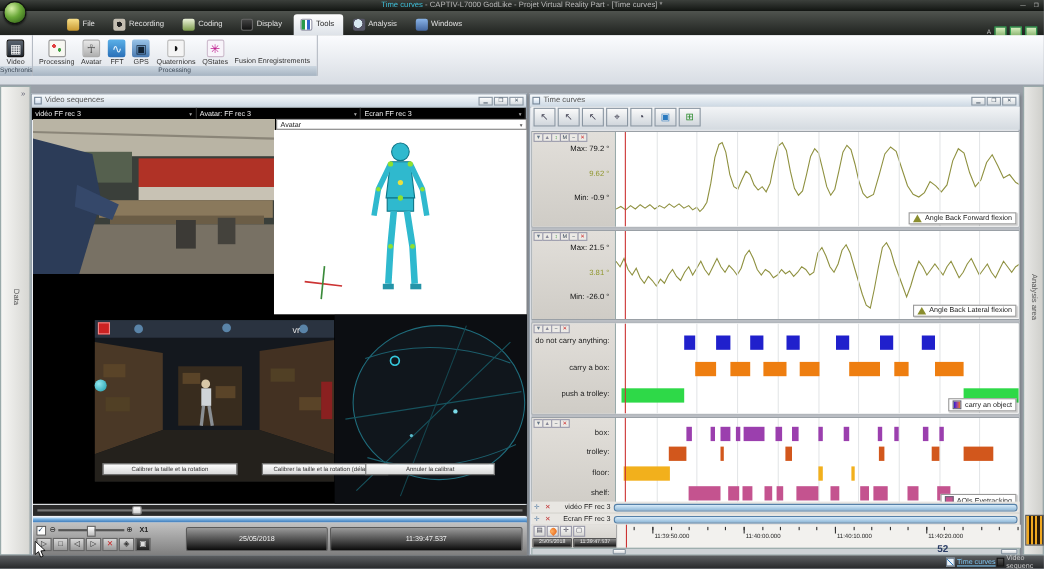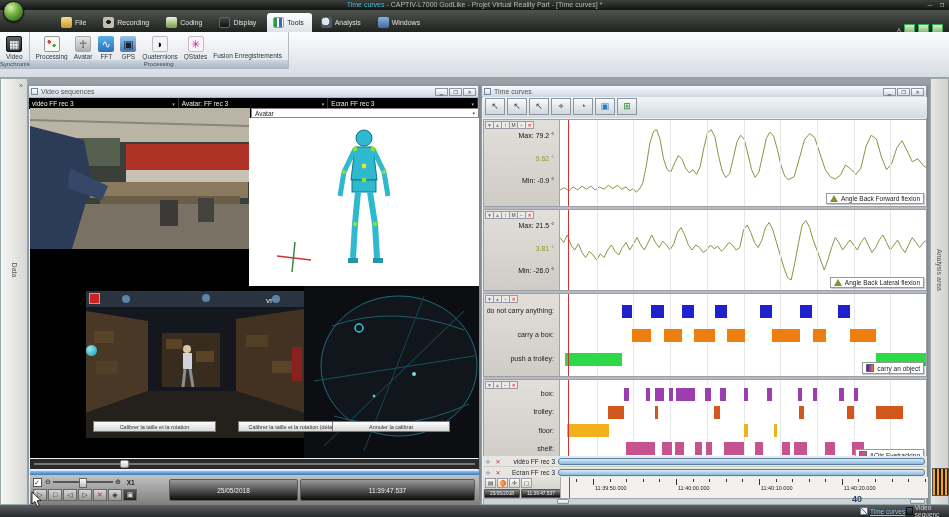--- a/index.html
+++ b/index.html
@@ -646,21 +646,21 @@
         <div class="ticklabel" style="left: 282.8px;">11:40:20.000</div>
         <div class="cursor" style="left: 8.1px;"></div>
       </div>
   </div>
   <div class="scrollbar">
     <div class="shandle" style="left:73px;width:12px"></div>
     <div class="shandle" style="left:426px;width:15px"></div>
   </div>
 </div>
 
-<div class="watermark">40</div>
+<div class="watermark">52</div>
 
 <svg class="mouse-cursor" width="12" height="16">
   <polygon points="1,0 1,12 4,9.5 6,14.5 8.2,13.5 6.2,8.8 10,8.5" fill="#fff" stroke="#000" stroke-width="0.8"></polygon>
 </svg>
 
 <div class="statusbar">
   <div>
       <div class="tbitem active" style="left: 860px;">
         <span class="tbicon curves-window-icon"></span>
         <span class="lbl">Time curves</span>

